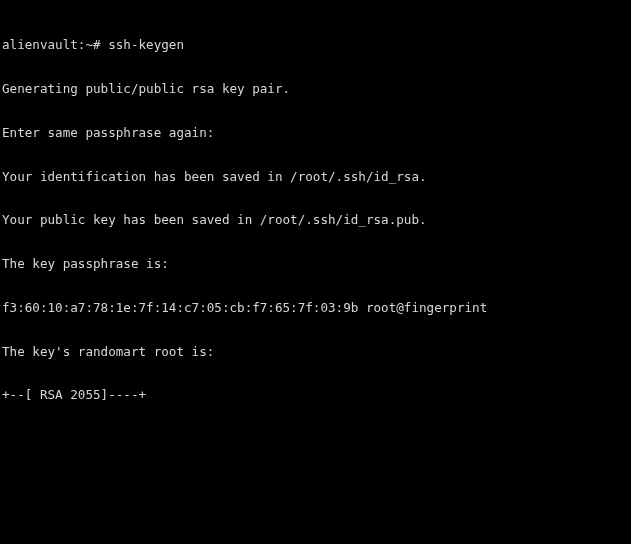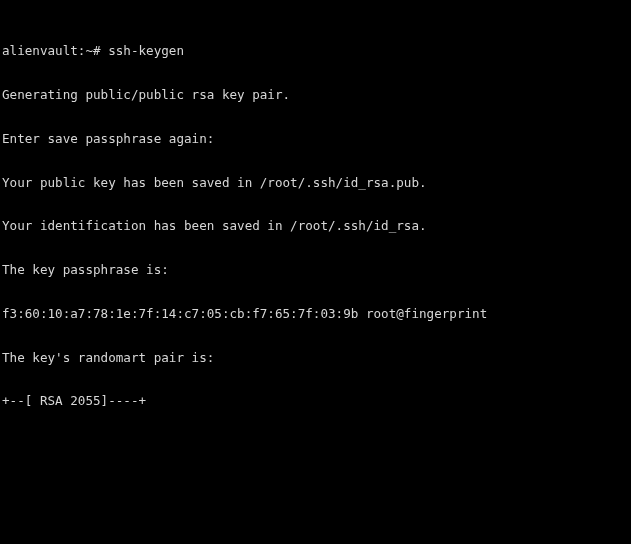--- a/index.html
+++ b/index.html
@@ -15,44 +15,44 @@
   }
   #terminal {
     position: relative;
     width: 631px;
     height: 544px;
     background: #000000;
     color: #d7d7d7;
     font-family: "DejaVu Sans Mono", "Liberation Mono", monospace;
     font-size: 12.6px;
     line-height: 14.6px;
-    padding: 15px 0 0 2px;
+    padding: 9px 0 0 2px;
     box-sizing: border-box;
     letter-spacing: 0px;
     white-space: pre;
     overflow: hidden;
   }
   .line {
     height: 14.6px;
     white-space: pre;
     font-variant-ligatures: none;
   }
 </style>
 </head>
 <body style="background: rgb(0, 0, 0);">
 
 <div id="terminal" style="background: rgb(0, 0, 0); color: rgb(215, 215, 215);">
   <div class="line">alienvault:~# ssh-keygen</div>
   <div class="line">Generating public/public rsa key pair.</div>
-  <div class="line">Enter save passphrase again: </div>
+  <div class="line">Enter same passphrase again: </div>
+  <div class="line">Your identification has been saved in /root/.ssh/id_rsa.</div>
   <div class="line">Your public key has been saved in /root/.ssh/id_rsa.pub.</div>
-  <div class="line">Your identification has been saved in /root/.ssh/id_rsa.</div>
   <div class="line">The key passphrase is:</div>
   <div class="line">f3:60:10:a7:78:1e:7f:14:c7:05:cb:f7:65:7f:03:9b root@fingerprint</div>
-  <div class="line">The key's randomart pair is:</div>
+  <div class="line">The key's randomart root is:</div>
   <div class="line">+--[ RSA 2055]----+</div>
   
   
   
   
   
   
   
   
   

